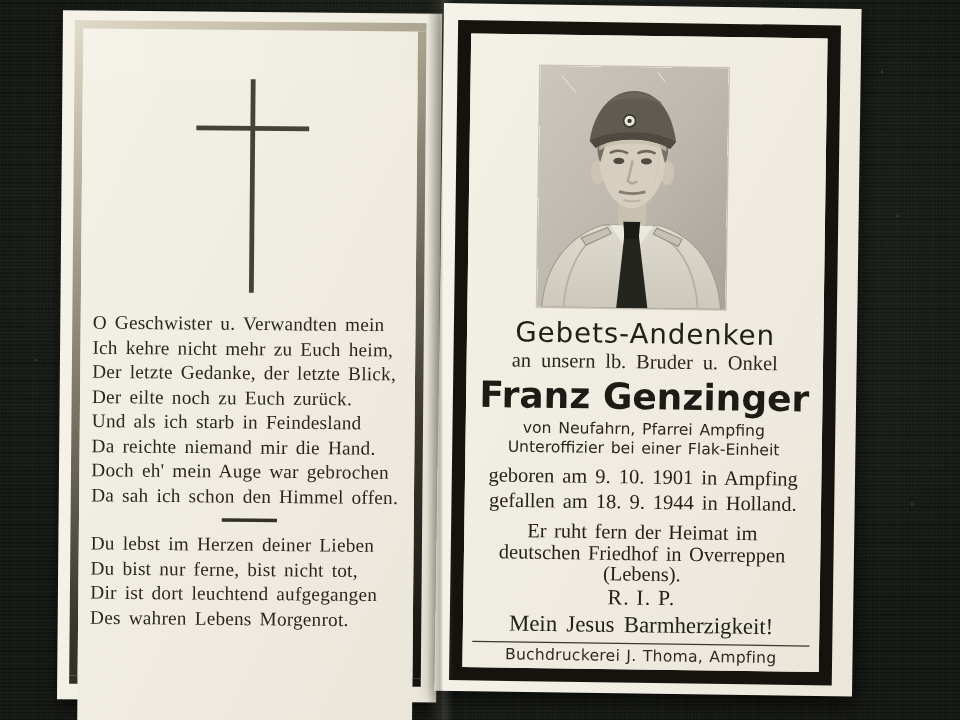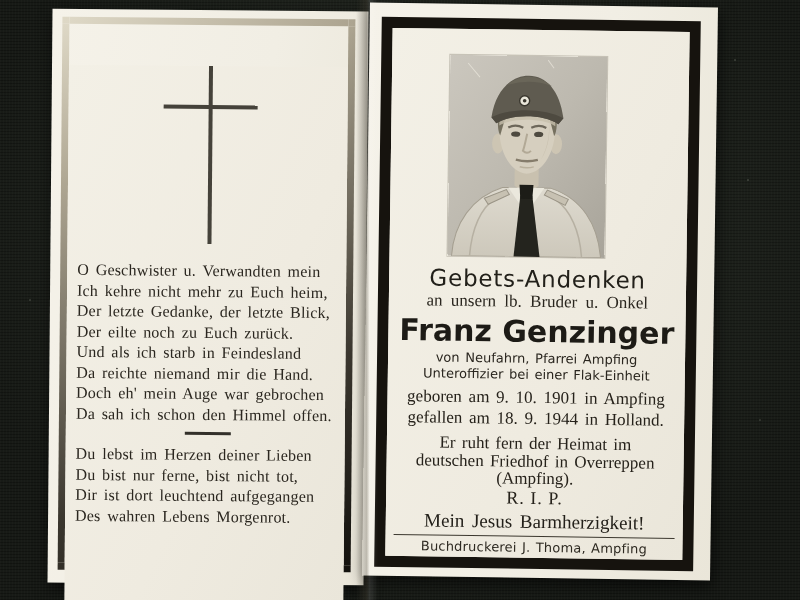--- a/index.html
+++ b/index.html
@@ -194,21 +194,21 @@
 
         <div class="rp-heading">Gebets-Andenken</div>
         <div class="rp-sub">an unsern lb. Bruder u. Onkel</div>
         <div class="rp-name">Franz Genzinger</div>
         <div class="rp-small first">von Neufahrn, Pfarrei Ampfing</div>
         <div class="rp-small">Unteroffizier bei einer Flak-Einheit</div>
         <div class="rp-date first">geboren am 9. 10. 1901 in Ampfing</div>
         <div class="rp-date">gefallen am 18. 9. 1944 in Holland.</div>
         <div class="rp-rest first">Er ruht fern der Heimat im</div>
         <div class="rp-rest">deutschen Friedhof in Overreppen</div>
-        <div class="rp-rest">(Ampfing).</div>
+        <div class="rp-rest">(Lebens).</div>
         <div class="rp-rip">R. I. P.</div>
         <div class="rp-motto">Mein Jesus Barmherzigkeit!</div>
         <div class="printer-rule"></div>
         <div class="rp-printer">Buchdruckerei J. Thoma, Ampfing</div>
 
       </div>
     </div>
   </div>
 
   <div class="fold-shadow"></div>

